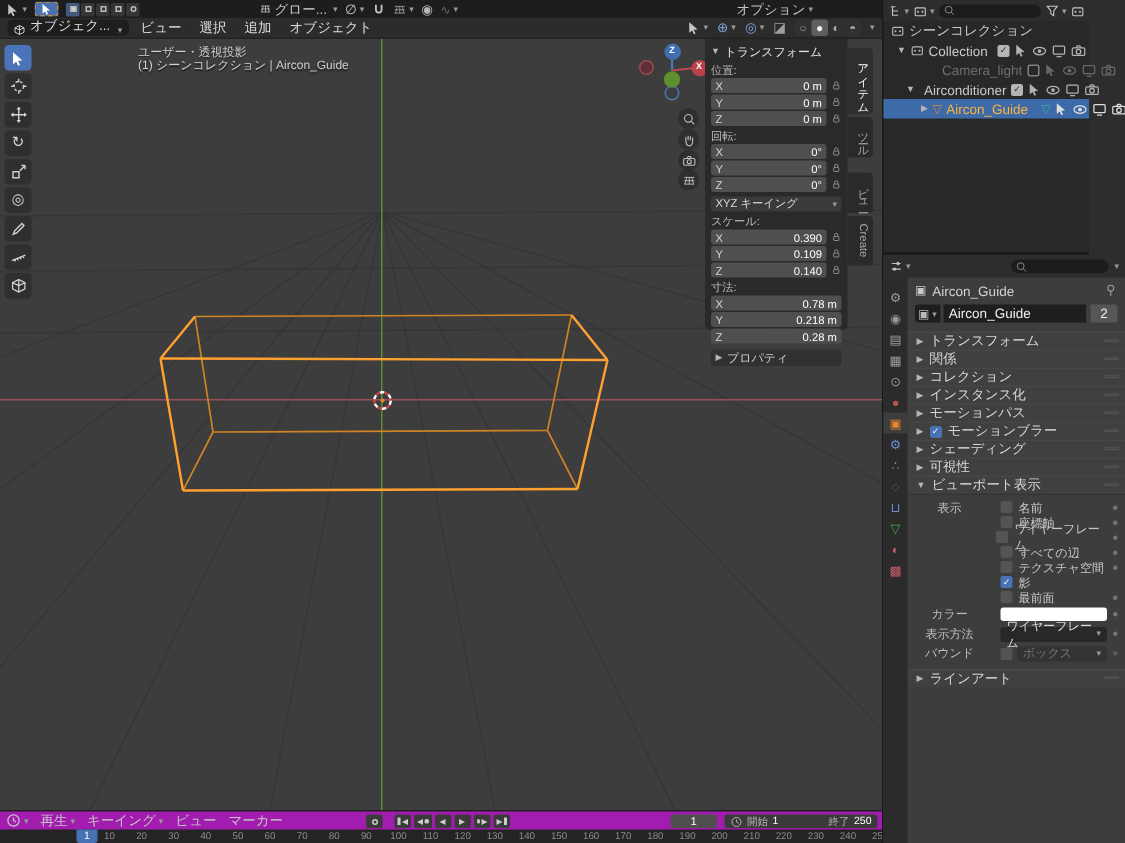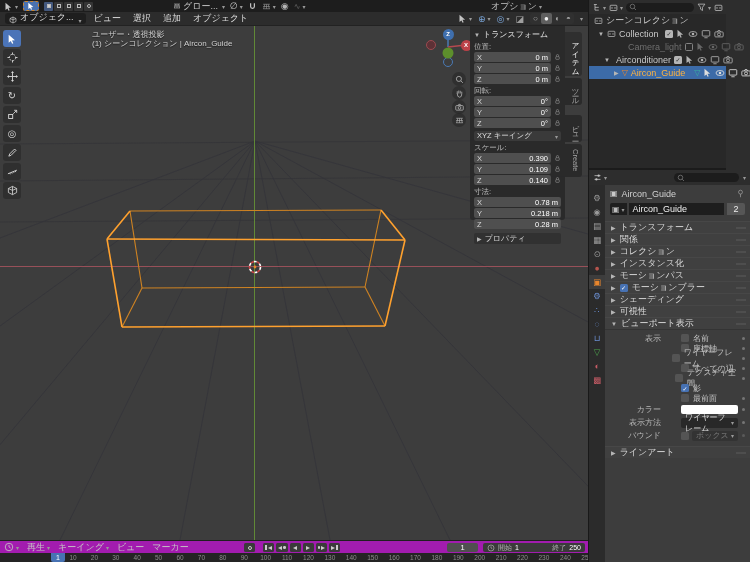--- a/index.html
+++ b/index.html
@@ -92,21 +92,21 @@
 #breadcrumb{height:15px;display:flex;align-items:center;gap:4px;padding:2px 5px 0;color:#d2d2d2}
 #namerow{height:16px;display:flex;align-items:center;gap:2px;padding:2px 5px 0}
 #nameicon{height:12px;background:#1e1e1e;border-radius:2px 0 0 2px;display:flex;align-items:center;padding:0 2px;color:#bbb}
 #nameinput{flex:1;height:12px;background:#1e1e1e;display:flex;align-items:center;padding:0 4px;color:#f0f0f0}
 #userbadge{width:18px;height:12px;background:#565656;border-radius:0 2px 2px 0;color:#eee;display:flex;align-items:center;justify-content:center;margin-left:1px}
 .panel{height:12px;display:flex;align-items:center;gap:4px;padding:0 6px;border-top:1px solid #474747;color:#d8d8d8;background:#404040;position:relative}
 .panel .grip{position:absolute;right:4px;color:#5d5d5d;font-size:7px}
 .pcb{width:8px;height:8px;border-radius:1.5px;background:#4772b3;color:#fff;font-size:6px;display:flex;align-items:center;justify-content:center}
 #vd-body{padding:3px 0 4px;border-top:1px solid #343434}
 .vdrow{height:10px;display:flex;align-items:center;position:relative;padding-right:12px}
-.vdrow .rlab{width:56px;text-align:right;margin-right:20px;color:#bdbdbd;font-size:8px}
+.vdrow .rlab{width:56px;text-align:center;margin-right:6px;color:#bdbdbd;font-size:8px}
 .cb{width:8px;height:8px;border-radius:1.5px;background:#545454;margin-right:4px;flex:none}
 .cb.chk{background:#4772b3;color:#fff;font-size:6px;display:flex;align-items:center;justify-content:center}
 .vdrow .olab{color:#c8c8c8;font-size:8px}
 .adot{position:absolute;right:5px;top:4px;width:3px;height:3px;border-radius:50%;background:#757575}
 .swatch{flex:1;height:9px;background:#fff;border-radius:2px}
 .pdrop{flex:1;height:10px;background:#282828;border-radius:2px;display:flex;align-items:center;padding:0 4px;color:#dcdcdc;font-size:8px}
 .pdrop::after{content:"▾";margin-left:auto;font-size:6px;color:#999}
 .pdrop.dis{background:#333;color:#787878}
 .caret{font-size:6px;color:#999}
 </style>

